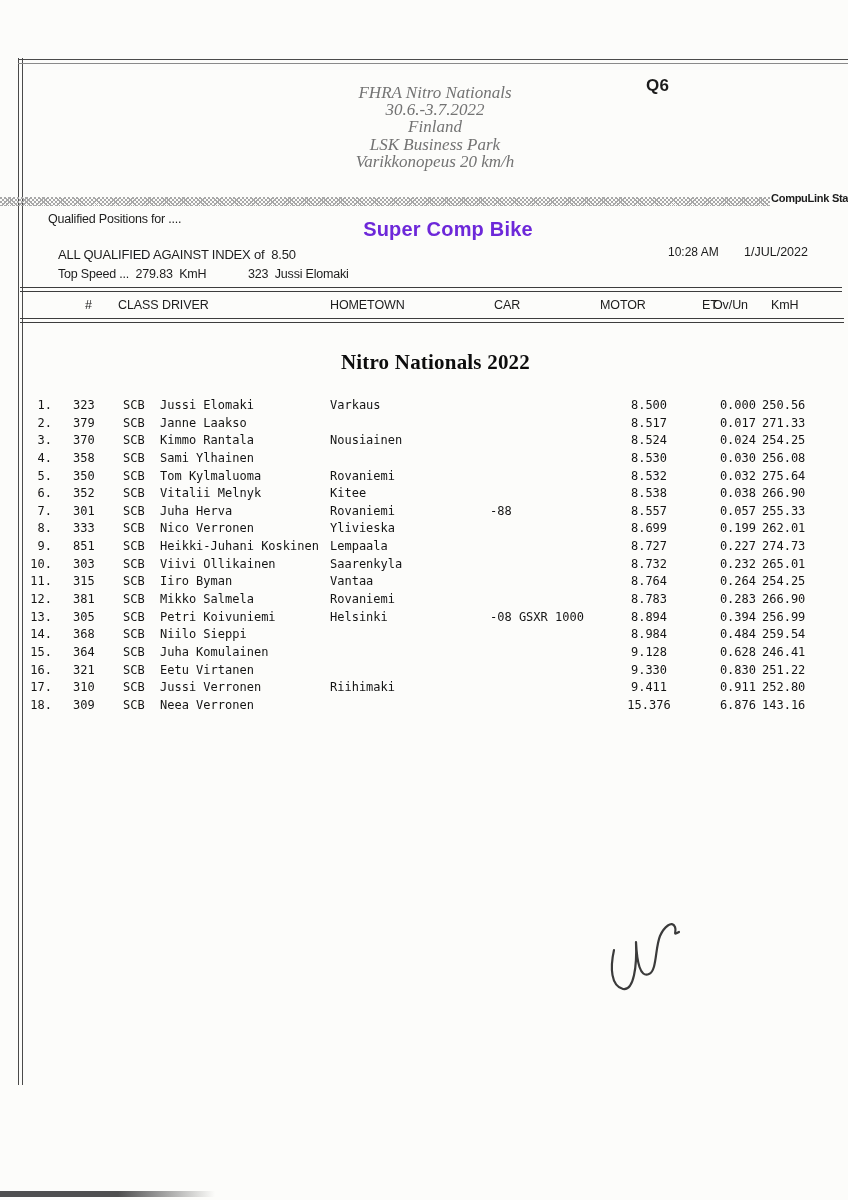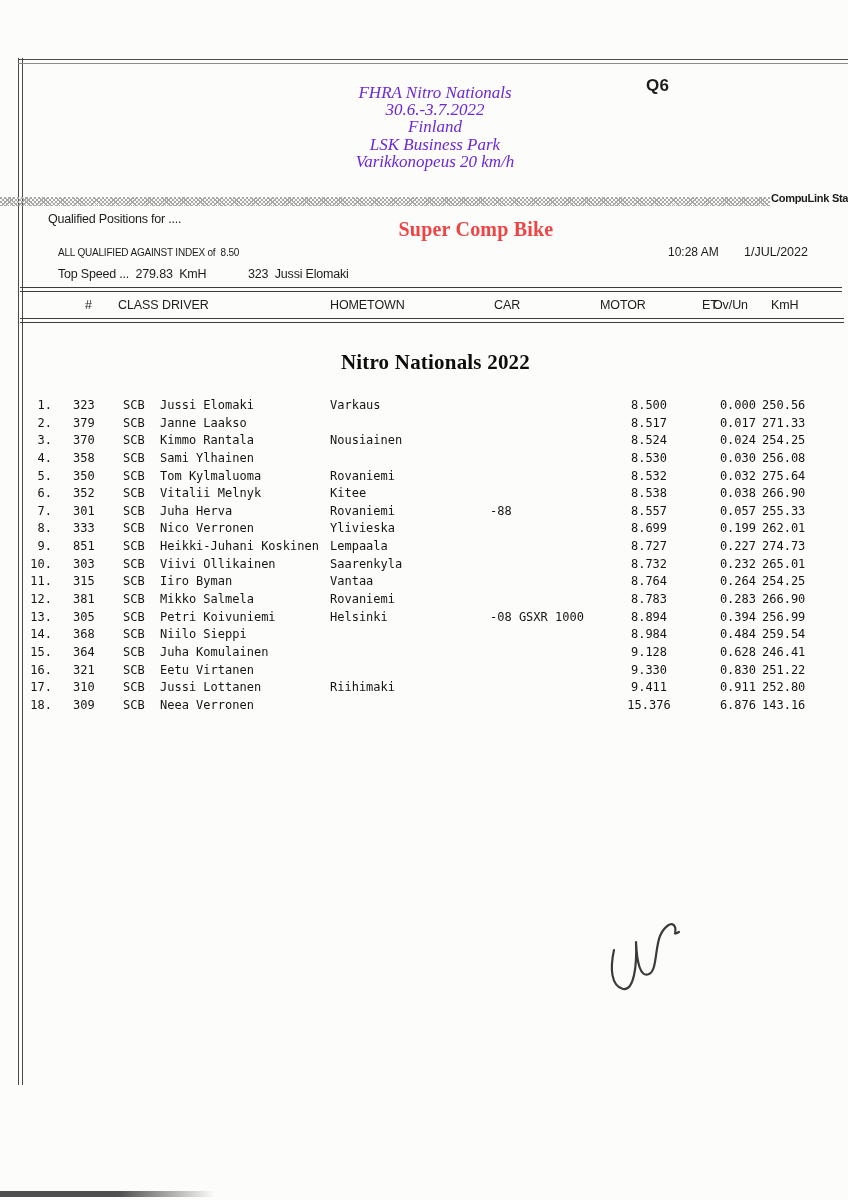--- a/index.html
+++ b/index.html
@@ -37,37 +37,37 @@
     background:linear-gradient(to right,#4f4f4f 0 55%,rgba(80,80,80,0) 100%);
   }
 
   .q6{position:absolute;left:646px;top:76px;font-size:17px;letter-spacing:.3px;font-weight:bold;}
 
   .event-block{
     position:absolute;left:270px;top:84px;width:330px;
     text-align:center;
     font-family:"Liberation Serif", serif;
     font-style:italic;font-size:17px;line-height:17.2px;
-    color:#6d28d9;
+    color:#737373;
   }
 
   .brand{
     position:absolute;left:771px;top:192px;width:80px;
     font-size:11.5px;font-weight:600;letter-spacing:-.3px;
     transform:scaleX(.96);transform-origin:left;
     white-space:nowrap;
   }
 
   .qualpos{position:absolute;left:48px;top:212px;font-size:12.5px;letter-spacing:-.2px;}
   .class-title{
-    position:absolute;left:316px;top:218px;width:320px;text-align:center;
-    font-family:Liberation Serif, serif;font-weight:bold;font-size:20px;
-    letter-spacing:.2px;color:#ef4444;
-  }
-  .index-line{position:absolute;left:58px;top:247px;font-size:10px;letter-spacing:-.2px;white-space:pre;}
+    position:absolute;left:288px;top:218px;width:320px;text-align:center;
+    font-family:Liberation Sans, sans-serif;font-weight:bold;font-size:20px;
+    letter-spacing:.2px;color:#6d28d9;
+  }
+  .index-line{position:absolute;left:58px;top:247px;font-size:13px;letter-spacing:-.2px;white-space:pre;}
   .timestamp{position:absolute;left:668px;top:245px;font-size:12px;}
   .datestamp{position:absolute;left:744px;top:245px;font-size:12.5px;}
   .topspeed{position:absolute;left:58px;top:267px;font-size:12.5px;letter-spacing:-.2px;white-space:pre;}
   .topspeed-holder{position:absolute;left:248px;top:267px;font-size:12.5px;letter-spacing:-.2px;white-space:pre;}
 
   .thead{position:absolute;top:298px;left:0;width:848px;font-size:12.5px;letter-spacing:-.1px;}
   .thead span{position:absolute;white-space:nowrap;}
   .h-pos{left:85px;}   .h-class{left:118px;} .h-driver{left:162px;}
   .h-home{left:330px;} .h-car{left:494px;}   .h-motor{left:600px;}
   .h-et{left:702px;}   .h-ovun{left:713px;}  .h-kmh{left:771px;}
@@ -332,21 +332,21 @@
       <span class="c-car"></span>
       <span class="c-et">9.330</span>
       <span class="c-ovun">0.830</span>
       <span class="c-kmh">251.22</span>
     </div>
 
     <div class="row">
       <span class="c-pos">17.</span>
       <span class="c-num">310</span>
       <span class="c-cls">SCB</span>
-      <span class="c-driver">Jussi Lottanen</span>
+      <span class="c-driver">Jussi Verronen</span>
       <span class="c-home">Riihimaki</span>
       <span class="c-car"></span>
       <span class="c-et">9.411</span>
       <span class="c-ovun">0.911</span>
       <span class="c-kmh">252.80</span>
     </div>
 
     <div class="row">
       <span class="c-pos">18.</span>
       <span class="c-num">309</span>

